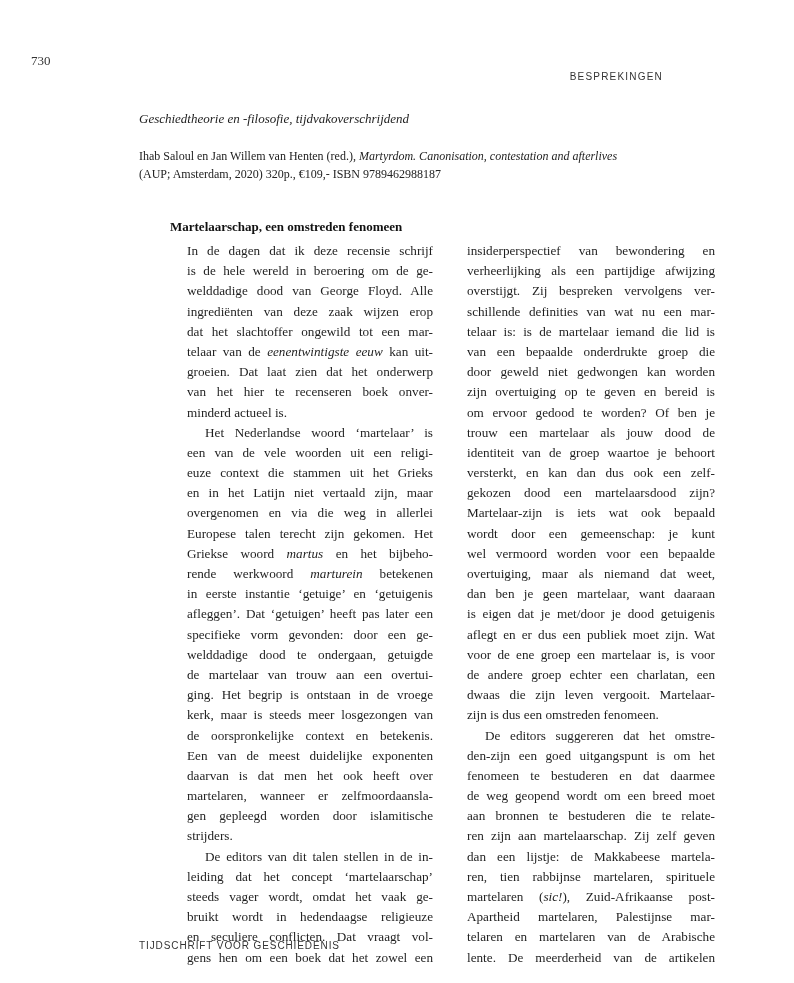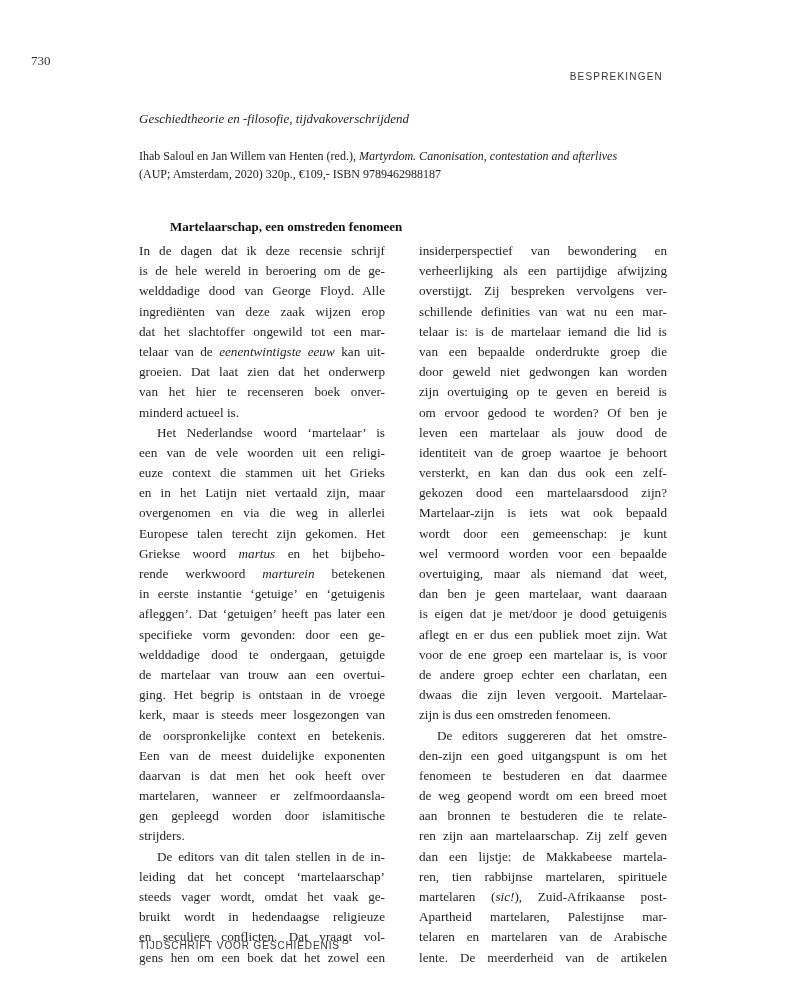--- a/index.html
+++ b/index.html
@@ -26,21 +26,21 @@
       font-size: 12px; line-height: 18px; color: #222;
     }
     .citation .line { display: block; white-space: nowrap; }
     .citation em { font-style: italic; }
     .review-title {
       position: absolute; left: 139px; top: 219px;
       font-size: 13px; font-weight: bold; color: #111; margin-left: 31px;
     }
     .column {
       position: absolute; top: 241px; width: 246px;
-      font-size: 13.2px; line-height: 20.2px;
+      font-size: 13.2px; line-height: 20.2px; margin-left: 48px;
     }
     .col-left { left: 139px; }
     .col-right { left: 419px; width: 248px; }
     .ln {
       display: block; white-space: nowrap; height: 20.2px;
       text-align: justify; text-align-last: justify;
     }
     .ln.last { text-align-last: left; }
     .ln.indent { padding-left: 18px; }
     .ln em { font-style: italic; }
@@ -106,21 +106,21 @@
 <div class="column col-right">
     <span class="ln">insiderperspectief van bewondering en</span>
     <span class="ln">verheerlijking als een partijdige afwijzing</span>
     <span class="ln">overstijgt. Zij bespreken vervolgens ver-</span>
     <span class="ln">schillende definities van wat nu een mar-</span>
     <span class="ln">telaar is: is de martelaar iemand die lid is</span>
     <span class="ln">van een bepaalde onderdrukte groep die</span>
     <span class="ln">door geweld niet gedwongen kan worden</span>
     <span class="ln">zijn overtuiging op te geven en bereid is</span>
     <span class="ln">om ervoor gedood te worden? Of ben je</span>
-    <span class="ln">leven een martelaar als jouw dood de</span>
+    <span class="ln">trouw een martelaar als jouw dood de</span>
     <span class="ln">identiteit van de groep waartoe je behoort</span>
     <span class="ln">versterkt, en kan dan dus ook een zelf-</span>
     <span class="ln">gekozen dood een martelaarsdood zijn?</span>
     <span class="ln">Martelaar-zijn is iets wat ook bepaald</span>
     <span class="ln">wordt door een gemeenschap: je kunt</span>
     <span class="ln">wel vermoord worden voor een bepaalde</span>
     <span class="ln">overtuiging, maar als niemand dat weet,</span>
     <span class="ln">dan ben je geen martelaar, want daaraan</span>
     <span class="ln">is eigen dat je met/door je dood getuigenis</span>
     <span class="ln">aflegt en er dus een publiek moet zijn. Wat</span>

